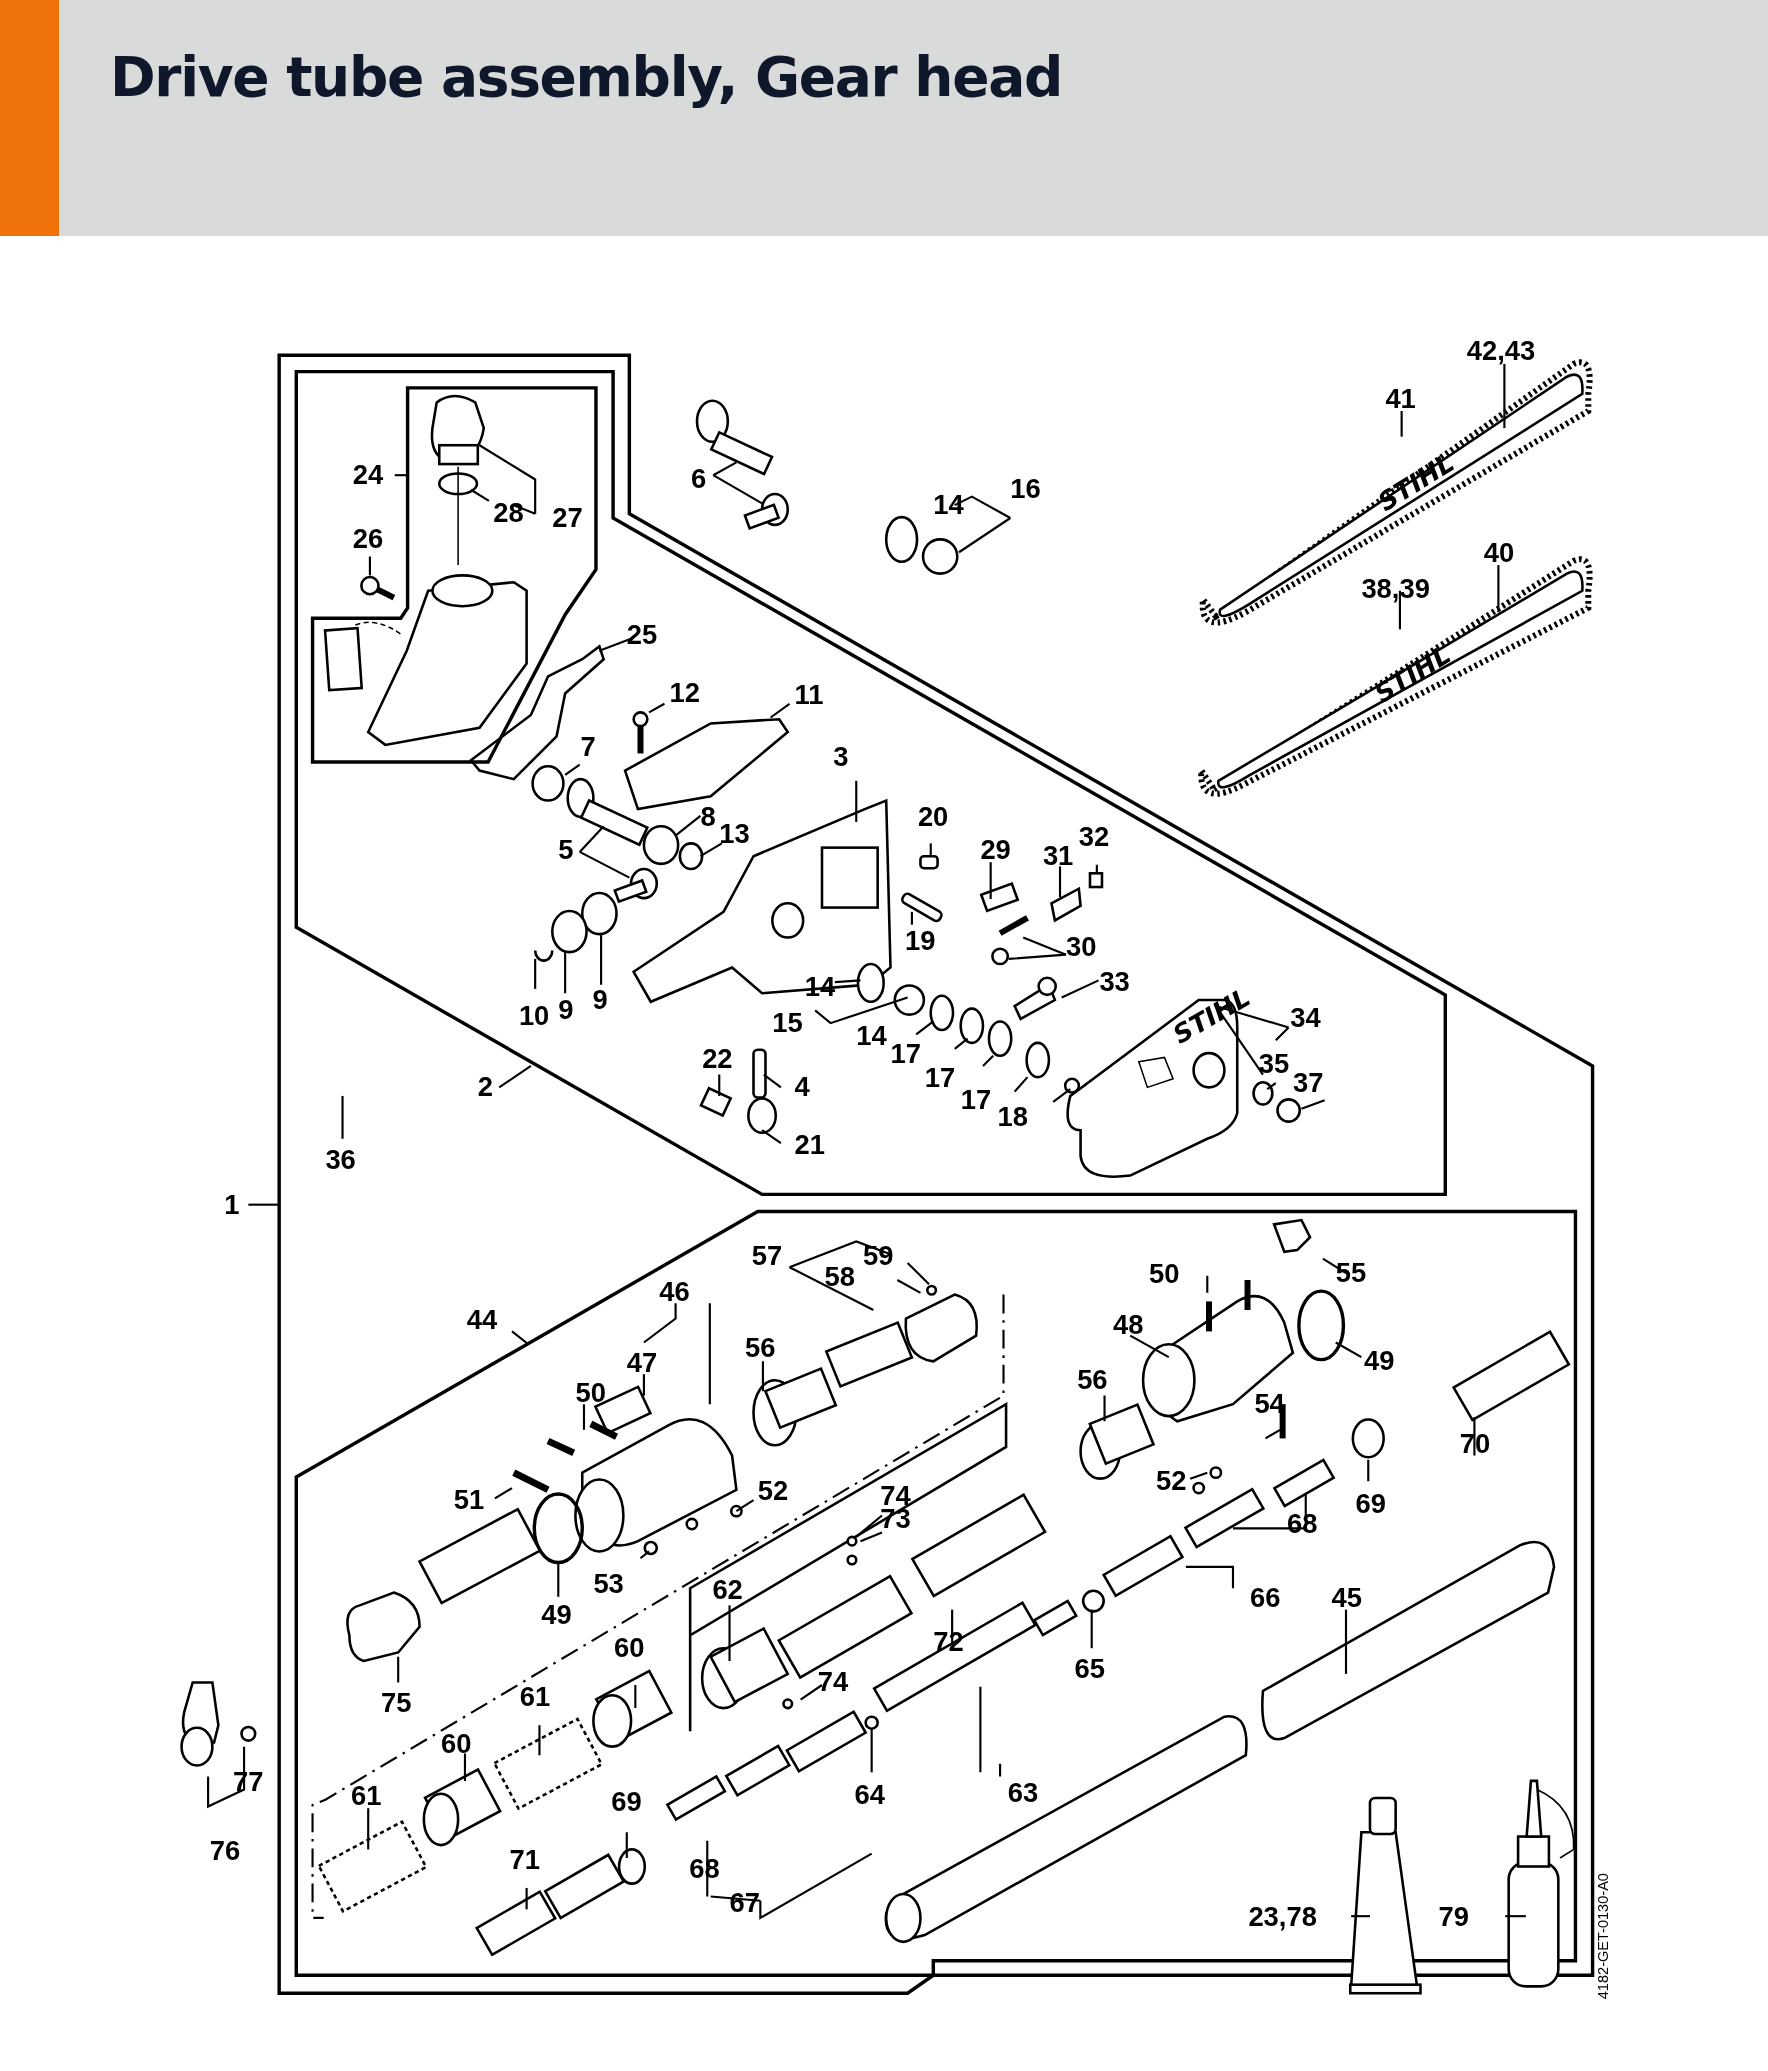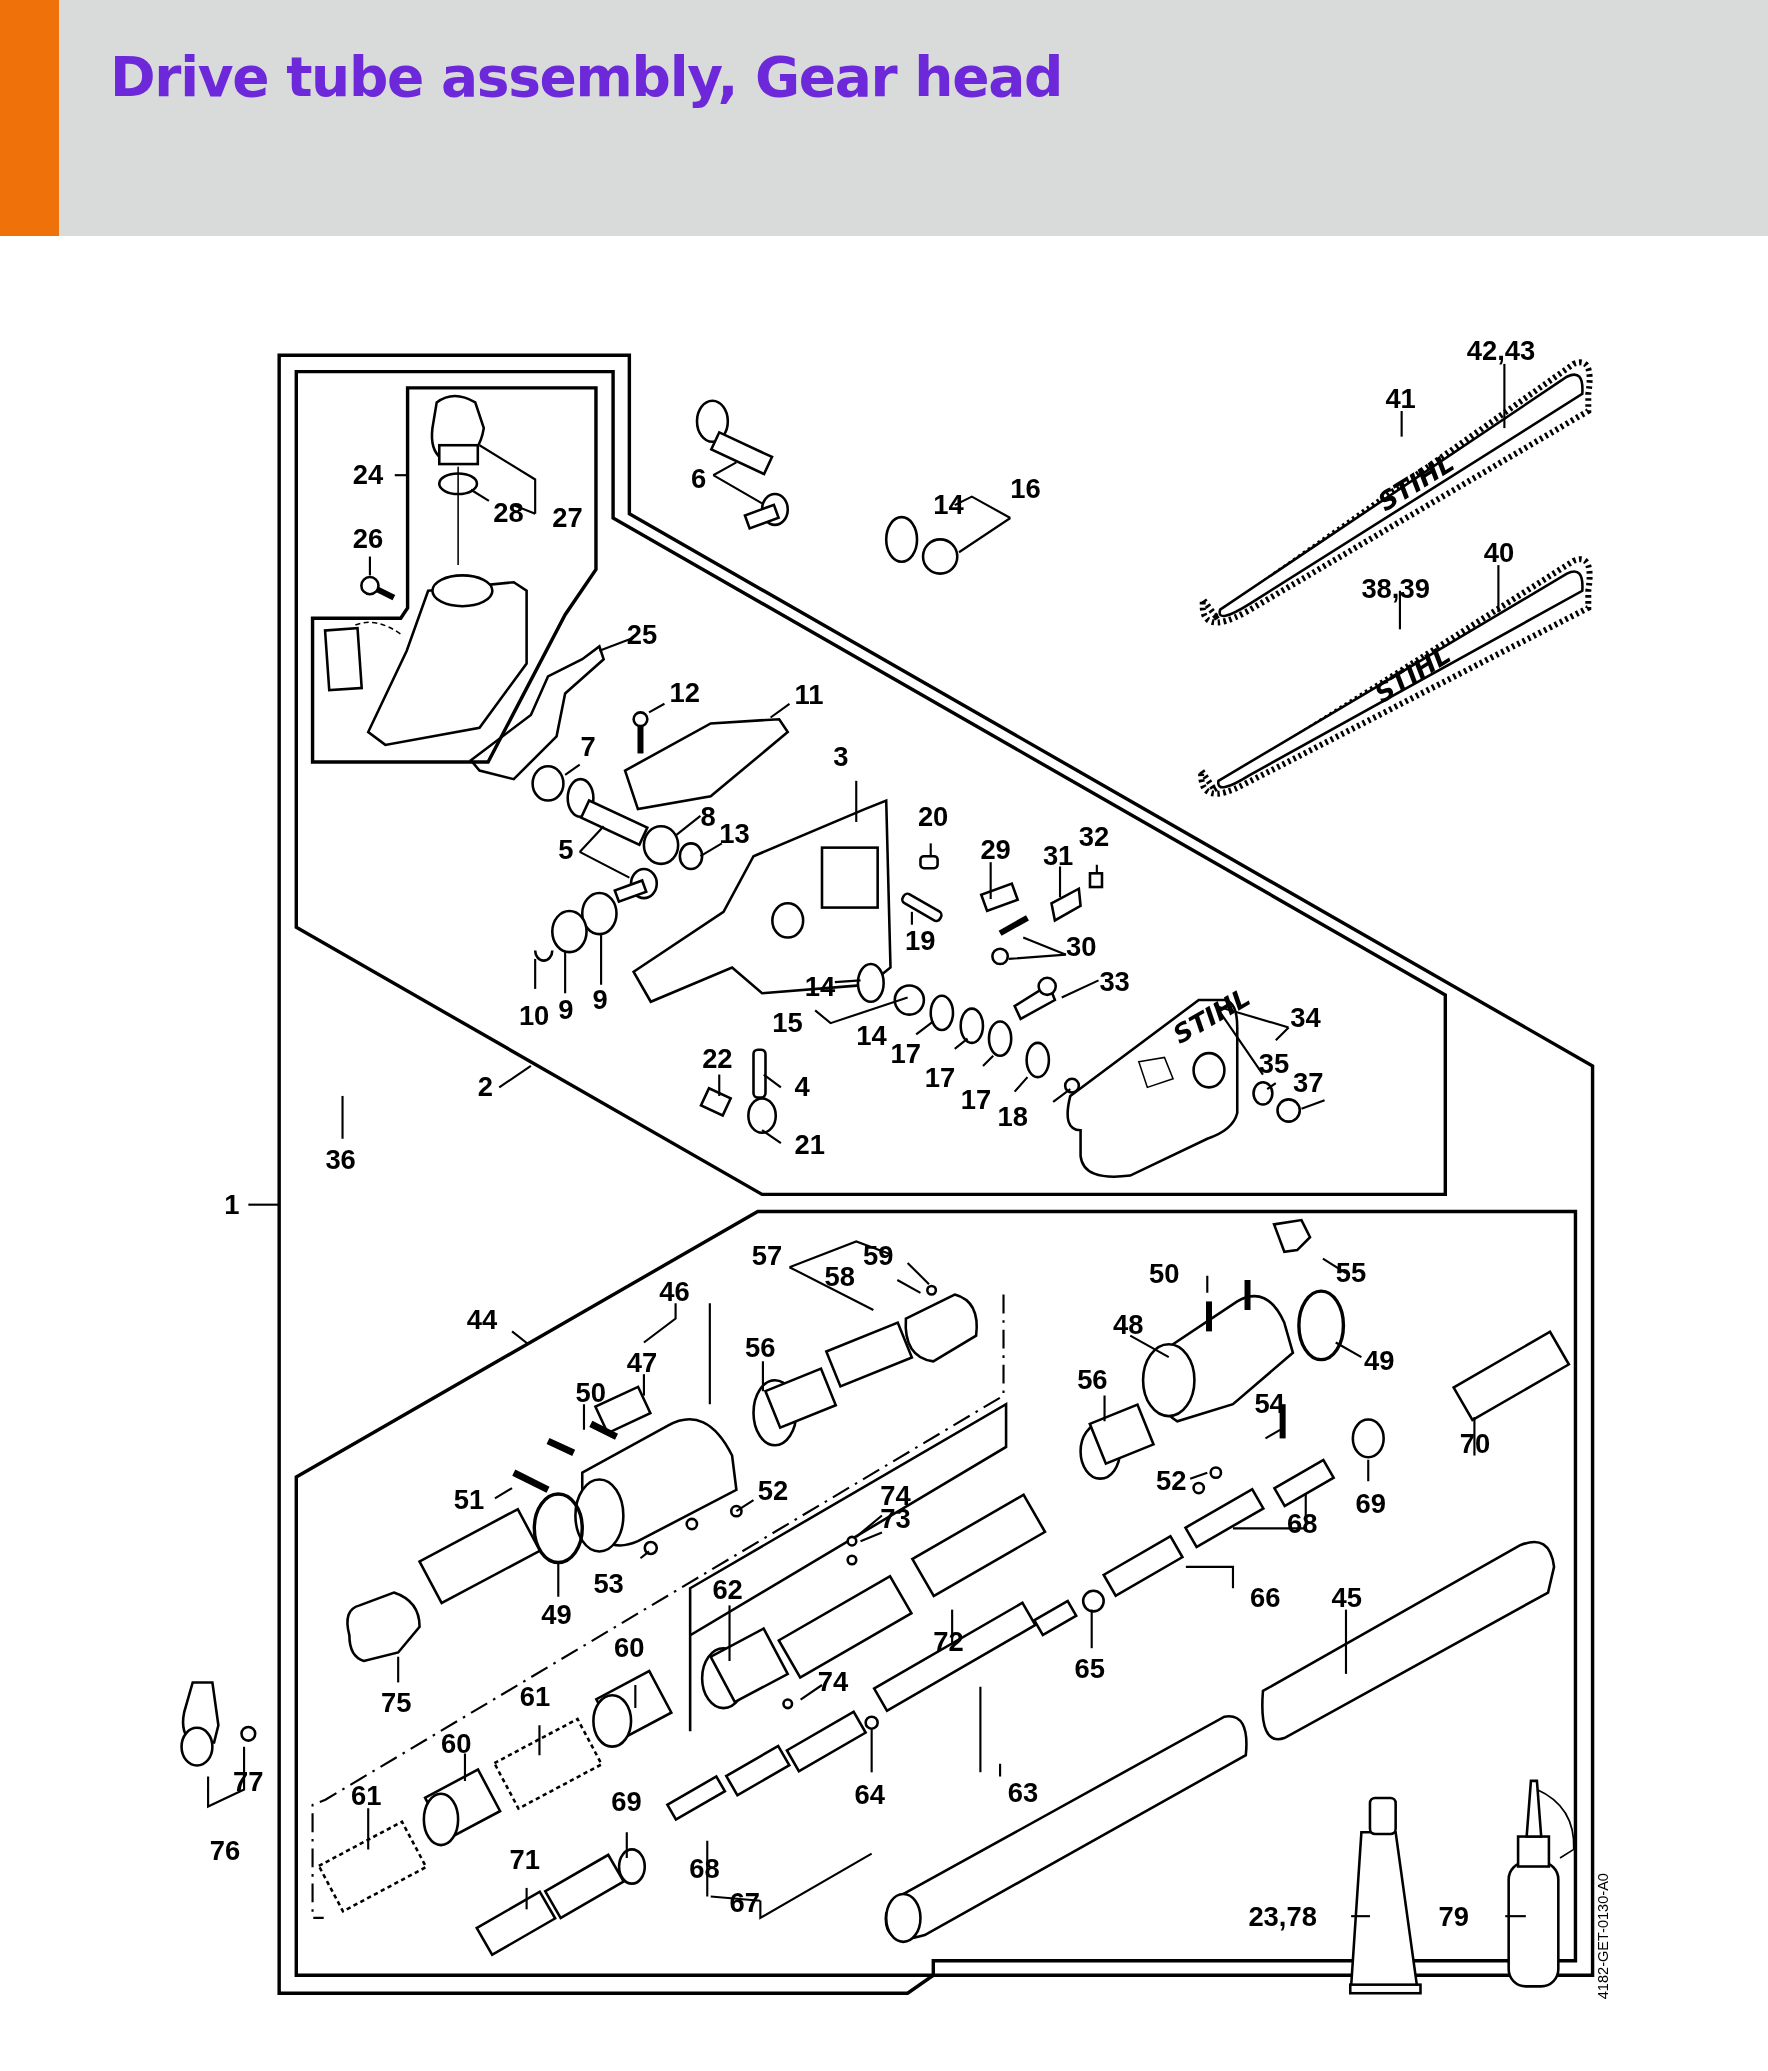--- a/index.html
+++ b/index.html
@@ -1,19 +1,19 @@
 <!DOCTYPE html>
 <html style="font-size:13.7px"><head>
 <meta charset="utf-8">
 <style>
   html, body { margin: 0; padding: 0; background: #ffffff; }
   body { width: 1769px; height: 2072px; position: relative; overflow: hidden; font-family: "Liberation Sans", sans-serif; }
   .header { position: absolute; left: 0; top: 0; width: 1769px; height: 236px; background: #d9dbda; }
   .accent { position: absolute; left: 0; top: 0; width: 59px; height: 236px; background: #ef7109; }
-  .title { position: absolute; left: 110px; top: 50px; font-family: "DejaVu Sans", sans-serif; font-weight: bold; font-size: 55px; letter-spacing: -1.3px; color: #6d28d9; line-height: 1; }
+  .title { position: absolute; left: 110px; top: 50px; font-family: "DejaVu Sans", sans-serif; font-weight: bold; font-size: 55px; letter-spacing: -1.3px; color: #0f172a; line-height: 1; }
   svg.diagram { position: absolute; left: 0; top: 0; }
   .lbl { font-family: "Liberation Sans", sans-serif; font-weight: bold; font-size: 32px; fill: #000; }
   .frame { fill: none; stroke: #000; stroke-width: 4; stroke-linejoin: miter; }
   .lead { fill: none; stroke: #000; stroke-width: 2.5; }
   .part { fill: #fff; stroke: #000; stroke-width: 3; }
   .thin { fill: none; stroke: #000; stroke-width: 1.8; }
   .dash { fill: none; stroke: #000; stroke-width: 2.5; stroke-dasharray: 22 8 3 8; }
   .chain { fill: none; stroke: #000; stroke-width: 7; stroke-dasharray: 3 4; }
   .bar { fill: #fff; stroke: #000; stroke-width: 3; }
   .logo { font-family: "DejaVu Sans", sans-serif; font-weight: bold; font-style: italic; font-size: 30px; fill: #000; }

